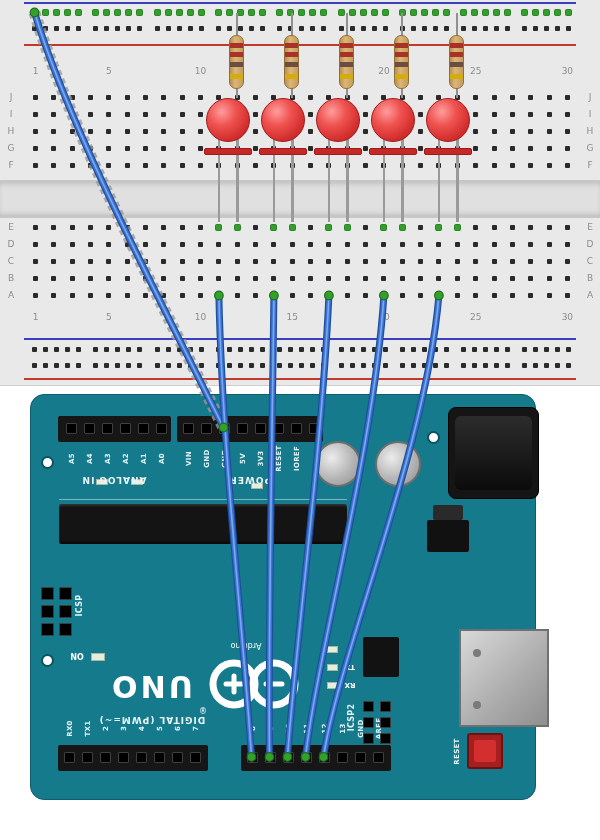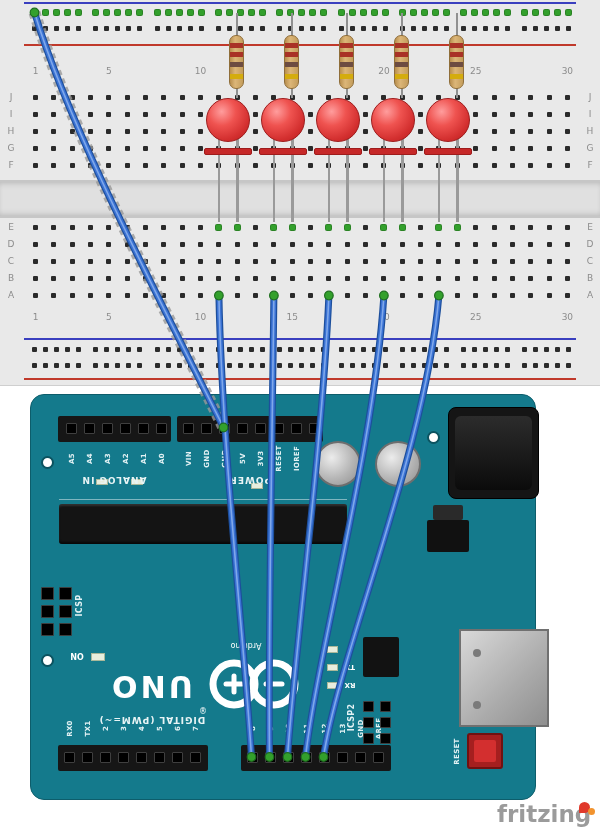--- a/index.html
+++ b/index.html
@@ -860,18 +860,13 @@
       <circle cx="273.9" cy="295.5" r="4.3" fill="#33a02c" stroke="#1e6e1e" stroke-width="1.2"></circle>
       <circle cx="269.5" cy="757" r="4.3" fill="#33a02c" stroke="#1e6e1e" stroke-width="1.2"></circle>
       <circle cx="328.9" cy="295.5" r="4.3" fill="#33a02c" stroke="#1e6e1e" stroke-width="1.2"></circle>
       <circle cx="287.5" cy="757" r="4.3" fill="#33a02c" stroke="#1e6e1e" stroke-width="1.2"></circle>
       <circle cx="383.9" cy="295.5" r="4.3" fill="#33a02c" stroke="#1e6e1e" stroke-width="1.2"></circle>
       <circle cx="305.5" cy="757" r="4.3" fill="#33a02c" stroke="#1e6e1e" stroke-width="1.2"></circle>
       <circle cx="438.9" cy="295.5" r="4.3" fill="#33a02c" stroke="#1e6e1e" stroke-width="1.2"></circle>
       <circle cx="323.5" cy="757" r="4.3" fill="#33a02c" stroke="#1e6e1e" stroke-width="1.2"></circle>
     </svg>
 
-  <div class="wm">
-    <span>fritzing</span>
-    <span class="dr1"></span>
-    <span class="dr2"></span>
-  </div>
 </div>
 
 </body></html>

